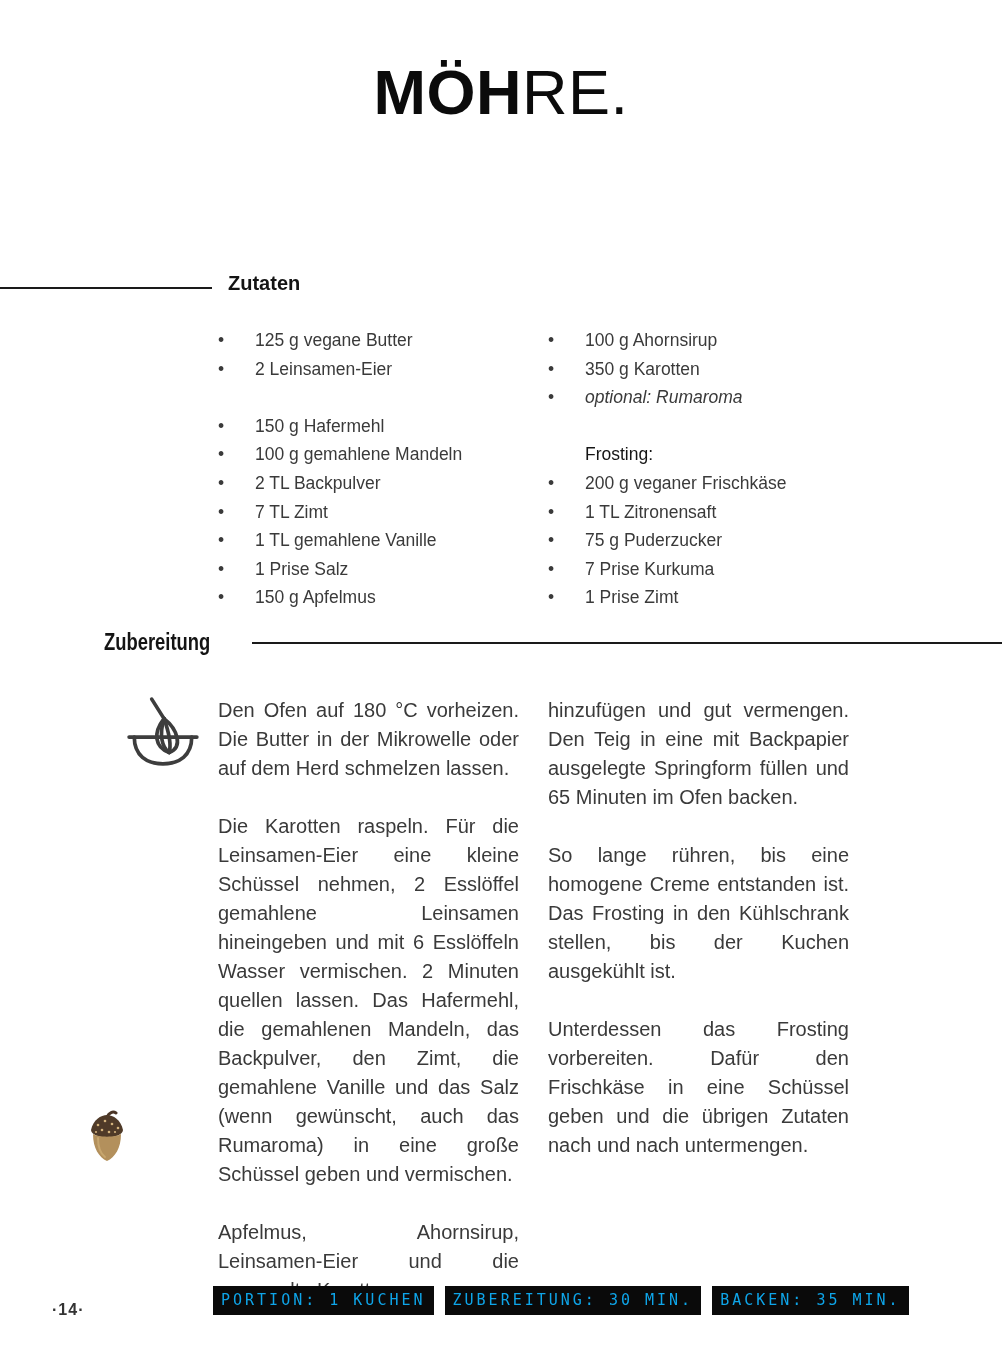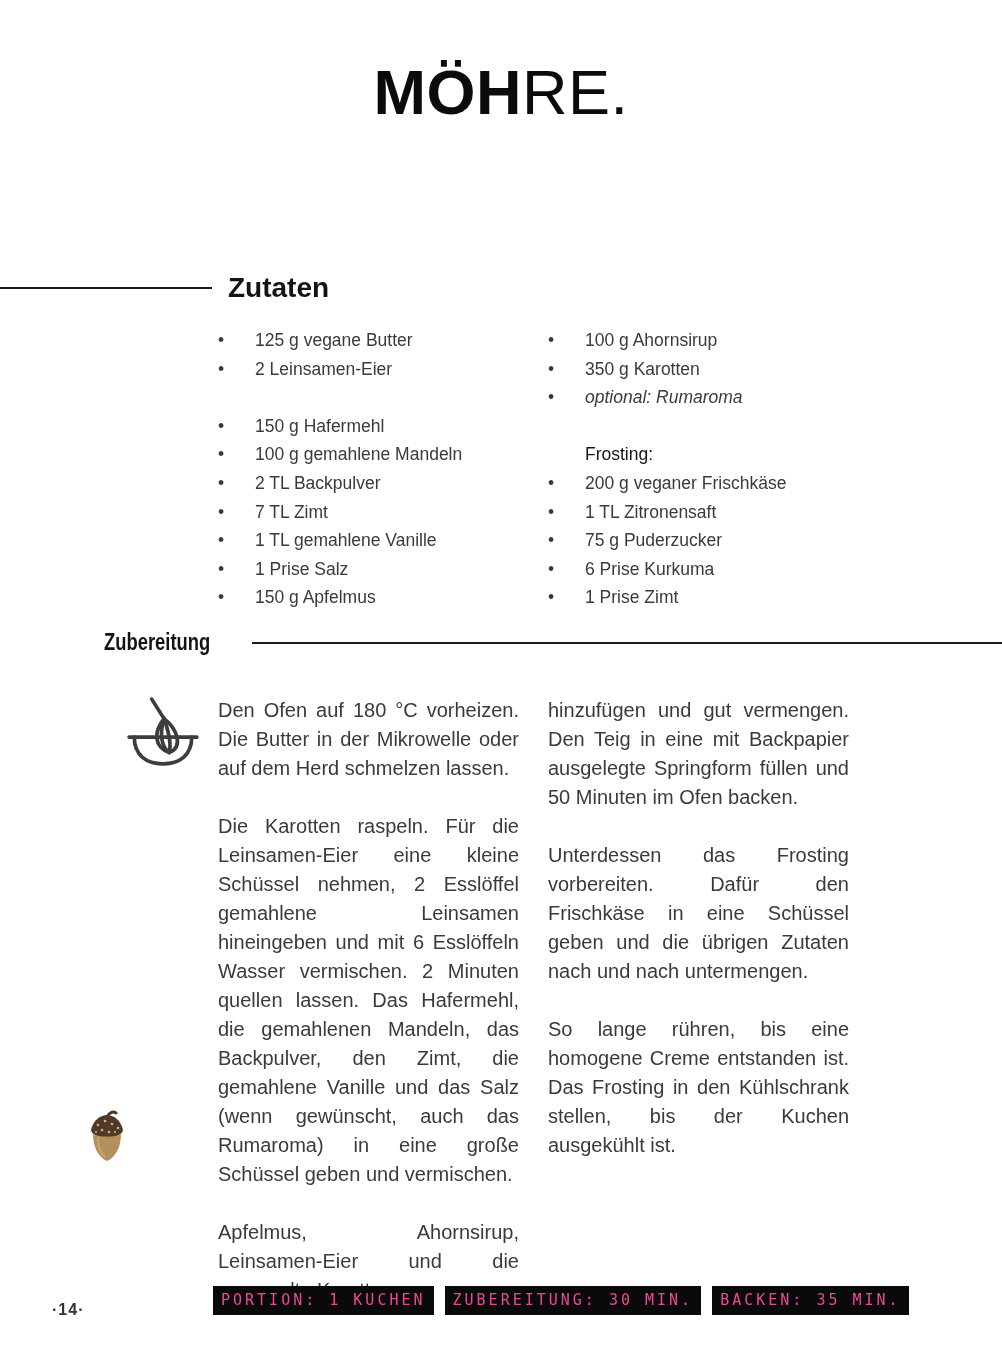--- a/index.html
+++ b/index.html
@@ -10,21 +10,21 @@
 
   
   .title { position:absolute; top:58px; left:0; width:100%; text-align:center;
            font-size:63px; color:#0b0b0b; line-height:1.1; letter-spacing:0.5px; }
   .title .t-bold { font-weight:700; }
   .title .t-light { font-weight:400; }
 
   
   .rule-left  { position:absolute; top:287px; left:0; width:212px; border-top:2px solid #1a1a1a; }
   .rule-right { position:absolute; top:642px; left:252px; width:750px; border-top:2px solid #1a1a1a; }
-  .h-zutaten { position:absolute; left:228px; top:272px; font-size:28px; font-weight:700; color:#141414; }
+  .h-zutaten { position:absolute; left:228px; top:272px; font-size:20px; font-weight:700; color:#141414; }
   .h-zuber   { position:absolute; left:104px; top:629px; font-size:23px; font-weight:700; color:#141414;
                transform:scaleX(0.8); transform-origin:left top; letter-spacing:0; }
 
   
   .ing-list { position:absolute; top:326px; font-size:17.5px; line-height:28.6px; color:#3a3a3a; }
   .ing-left  { left:218px; width:330px; }
   .ing-right { left:548px; width:330px; }
   .ing-row { display:flex; min-height:28.6px; }
   .ing-row .bullet { width:37px; flex:none; }
   .ing-row.italic .ing-text { font-style:italic; }
@@ -39,21 +39,21 @@
 
   
   .whisk-wrap { position:absolute; left:124px; top:694px; width:78px; height:78px; }
   .badge-circle { position:absolute; left:67px; width:79px; height:79px; border-radius:50%;
                   display:flex; align-items:center; justify-content:center; }
   #circle-acorn  { top:1097px; }
   #circle-sprout { top:1184px; }
 
   
   .badges { position:absolute; left:213px; top:1286px; display:flex; gap:11px; }
-  .badge { background:#0a0a0a; color:#ec4899; font-family:"DejaVu Sans Mono", monospace;
+  .badge { background:#0a0a0a; color:#0ea5e9; font-family:"DejaVu Sans Mono", monospace;
            font-size:15px; letter-spacing:3px; padding:5px 8px 6px 8px; white-space:nowrap; }
   .pagenum { position:absolute; left:52px; top:1301px; font-size:16px; font-weight:700;
              color:#333333; letter-spacing:1px; }
 </style>
 </head>
 <body>
 
 <div class="page">
 
   <div class="title">
@@ -132,21 +132,21 @@
       <div class="ing-row">
         <span class="bullet">•</span>
         <span class="ing-text">1 TL Zitronensaft</span>
       </div>
       <div class="ing-row">
         <span class="bullet">•</span>
         <span class="ing-text">75 g Puderzucker</span>
       </div>
       <div class="ing-row">
         <span class="bullet">•</span>
-        <span class="ing-text">6 Prise Kurkuma</span>
+        <span class="ing-text">7 Prise Kurkuma</span>
       </div>
       <div class="ing-row">
         <span class="bullet">•</span>
         <span class="ing-text">1 Prise Zimt</span>
       </div>
     </div>
 
   <div class="h-zuber">Zubereitung</div>
   <div class="rule-right"></div>
 
@@ -160,23 +160,23 @@
       <line x1="5" y1="42" x2="71" y2="42"></line>
     </svg>
   </div>
 
   <div class="prep-col prep-left" id="prep-left">
       <p>Den Ofen auf 180 °C vorheizen. Die Butter in der Mikrowelle oder auf dem Herd schmelzen lassen.</p>
       <p>Die Karotten raspeln. Für die Leinsamen-Eier eine kleine Schüssel nehmen, 2 Esslöffel gemahlene Leinsamen hineingeben und mit 6 Esslöffeln Wasser vermischen. 2 Minuten quellen lassen. Das Hafermehl, die gemahlenen Mandeln, das Backpulver, den Zimt, die gemahlene Vanille und das Salz (wenn gewünscht, auch das Rumaroma) in eine große Schüssel geben und vermischen.</p>
       <p>Apfelmus, Ahornsirup, Leinsamen-Eier und die geraspelte Karotten</p>
     </div>
   <div class="prep-col prep-right" id="prep-right">
-      <p>hinzufügen und gut vermengen. Den Teig in eine mit Backpapier ausgelegte Springform füllen und 50 Minuten im Ofen backen.</p>
+      <p>hinzufügen und gut vermengen. Den Teig in eine mit Backpapier ausgelegte Springform füllen und 65 Minuten im Ofen backen.</p>
+      <p>So lange rühren, bis eine homogene Creme entstanden ist. Das Frosting in den Kühlschrank stellen, bis der Kuchen ausgekühlt ist.</p>
       <p>Unterdessen das Frosting vorbereiten. Dafür den Frischkäse in eine Schüssel geben und die übrigen Zutaten nach und nach untermengen.</p>
-      <p>So lange rühren, bis eine homogene Creme entstanden ist. Das Frosting in den Kühlschrank stellen, bis der Kuchen ausgekühlt ist.</p>
     </div>
 
   <div class="badge-circle" id="circle-acorn">
     <svg width="46" height="54" viewBox="0 0 44 54">
       <path d="M22,7 C24,2.5 28,1 31,3" fill="none" stroke="#4a3526" stroke-width="3" stroke-linecap="round"></path>
       <path d="M6,20 C8,10 16,5 22,5 C28,5 36,10 38,20 C38,24.5 30,27.5 22,27.5 C14,27.5 6,24.5 6,20 Z" fill="#4f3a28"></path>
       <g fill="#d2b27c">
         <circle cx="13" cy="15" r="1.3"></circle>
           <circle cx="20" cy="11" r="1.3"></circle>
           <circle cx="27" cy="14" r="1.3"></circle>

